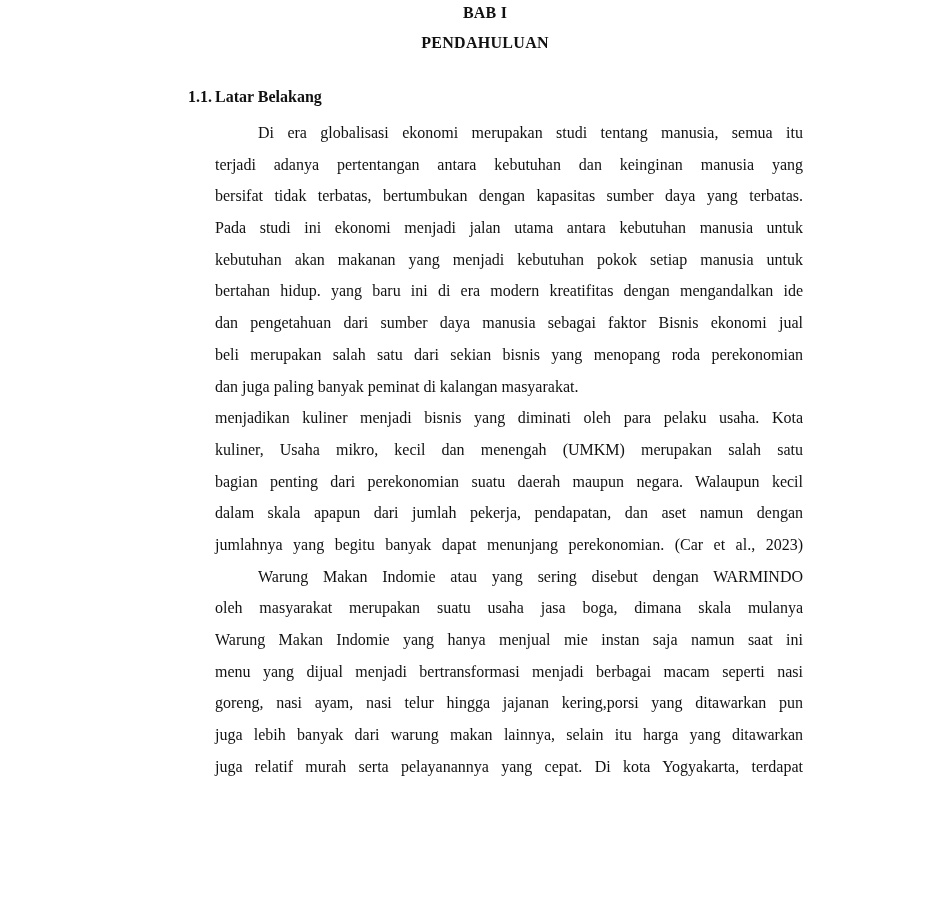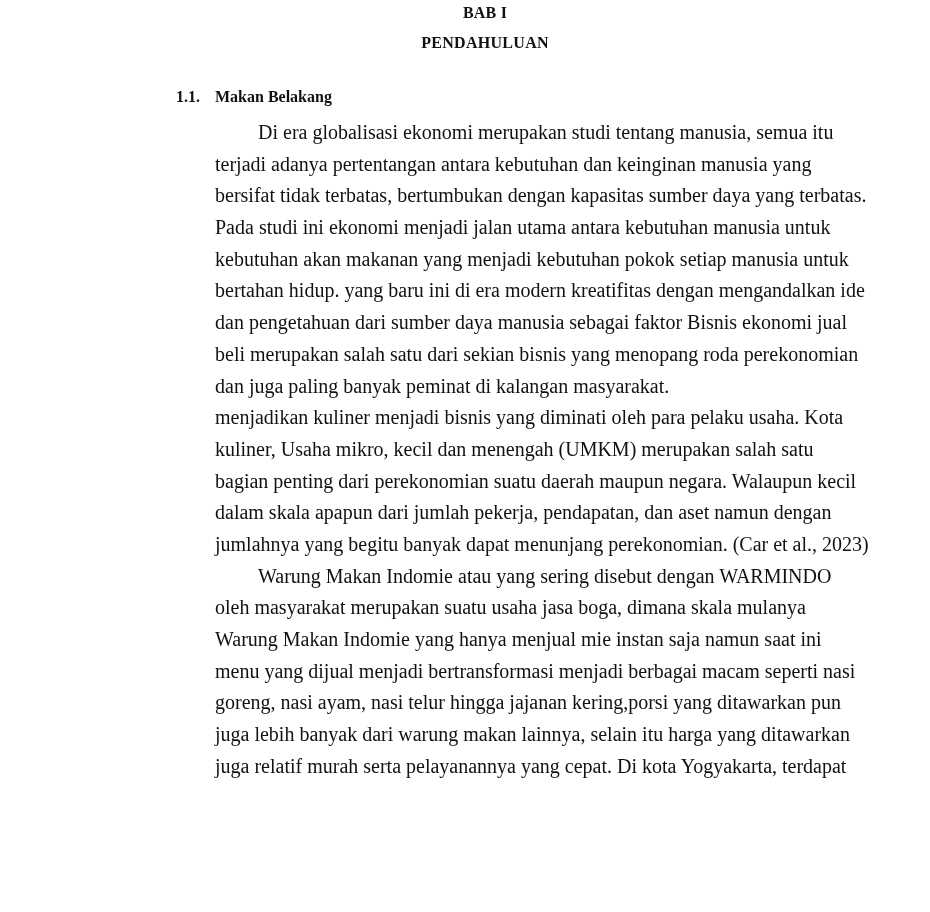--- a/index.html
+++ b/index.html
@@ -45,35 +45,35 @@
     }
     .section-heading {
       position: absolute;
       top: 88px;
       left: 172px;
       font-weight: bold;
       font-size: 16px;
     }
     .section-number {
       position: absolute;
-      left: 4px;
+      left: 16px;
       white-space: nowrap;
       text-align: right;
     }
     .section-title {
       position: absolute;
       left: 43px;
       white-space: nowrap;
     }
     .body {
       position: absolute;
       left: 215px;
       top: 117px;
       width: 588px;
-      font-size: 20px;
+      font-size: 16px;
       line-height: 31.7px;
     }
     .line {
       display: block;
       text-align: justify;
       text-align-last: justify;
       white-space: nowrap;
       height: 31.7px;
       overflow: visible;
     }
@@ -86,21 +86,21 @@
   </style>
 </head>
 <body>
 
 <div class="page">
   <div class="chapter-label">BAB I</div>
   <div class="chapter-title">PENDAHULUAN</div>
 
   <div class="section-heading">
     <span class="section-number">1.1.</span>
-    <span class="section-title">Makan Belakang</span>
+    <span class="section-title">Latar Belakang</span>
   </div>
 
   <div class="body">
 
     <div>
       <span class="line first">Di era globalisasi ekonomi merupakan studi tentang manusia, semua itu</span>
       <span class="line">terjadi adanya pertentangan antara kebutuhan dan keinginan manusia yang</span>
       <span class="line">bersifat tidak terbatas, bertumbukan dengan kapasitas sumber daya yang terbatas.</span>
       <span class="line">Pada studi ini ekonomi menjadi jalan utama antara kebutuhan manusia untuk</span>
       <span class="line">kebutuhan akan makanan yang menjadi kebutuhan pokok setiap manusia untuk</span>

